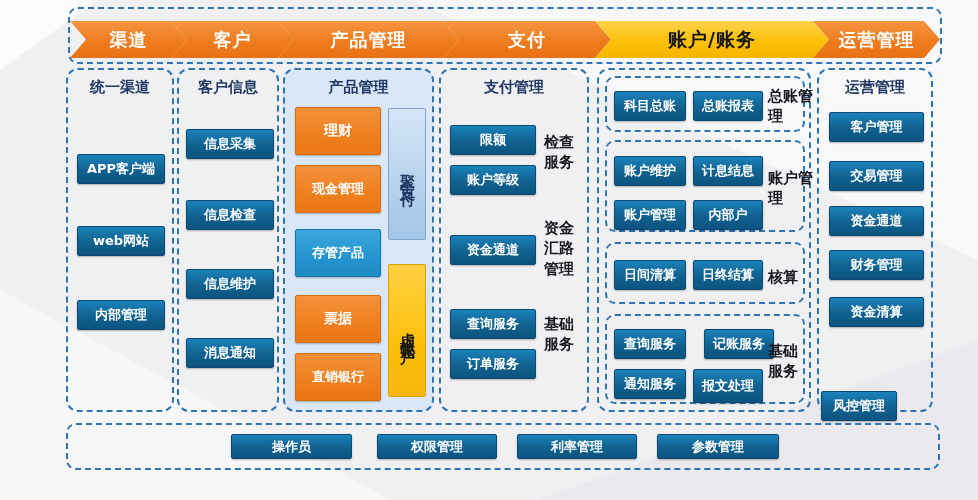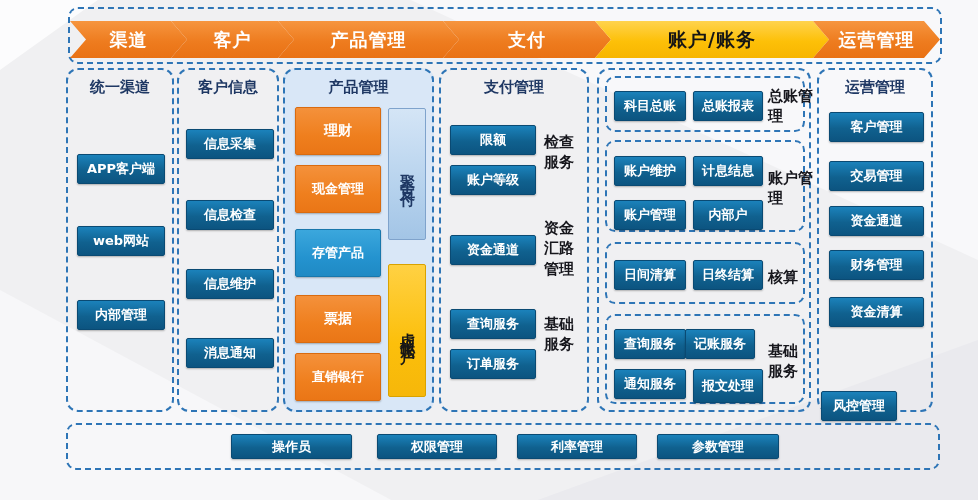--- a/index.html
+++ b/index.html
@@ -128,21 +128,21 @@
     <div class="chip" style="left:86px;top:58px;width:70px;height:30px;">内部户</div>
     <div class="glabel" style="left:161px;top:26px;width:50px;">账户管理</div>
   </div>
   <div class="subgroup" style="top:172px;height:62px;">
     <div class="chip" style="left:7px;top:16px;width:72px;height:30px;">日间清算</div>
     <div class="chip" style="left:86px;top:16px;width:70px;height:30px;">日终结算</div>
     <div class="glabel" style="left:161px;top:23px;width:40px;">核算</div>
   </div>
   <div class="subgroup" style="top:244px;height:90px;">
     <div class="chip" style="left:7px;top:13px;width:72px;height:30px;">查询服务</div>
-    <div class="chip" style="left:78px;top:13px;width:70px;height:30px;">记账服务</div>
+    <div class="chip" style="left:97px;top:13px;width:70px;height:30px;">记账服务</div>
     <div class="chip" style="left:7px;top:53px;width:72px;height:30px;">通知服务</div>
     <div class="chip" style="left:86px;top:53px;width:70px;height:34px;">报文处理</div>
     <div class="glabel" style="left:161px;top:25px;width:44px;">基础服务</div>
   </div>
 </div>
 
 <div class="col" style="left:817px;width:116px;">
   <div class="col-title">运营管理</div>
   <div class="chip" style="left:10px;top:42px;width:95px;height:30px;">客户管理</div>
   <div class="chip" style="left:10px;top:91px;width:95px;height:30px;">交易管理</div>

